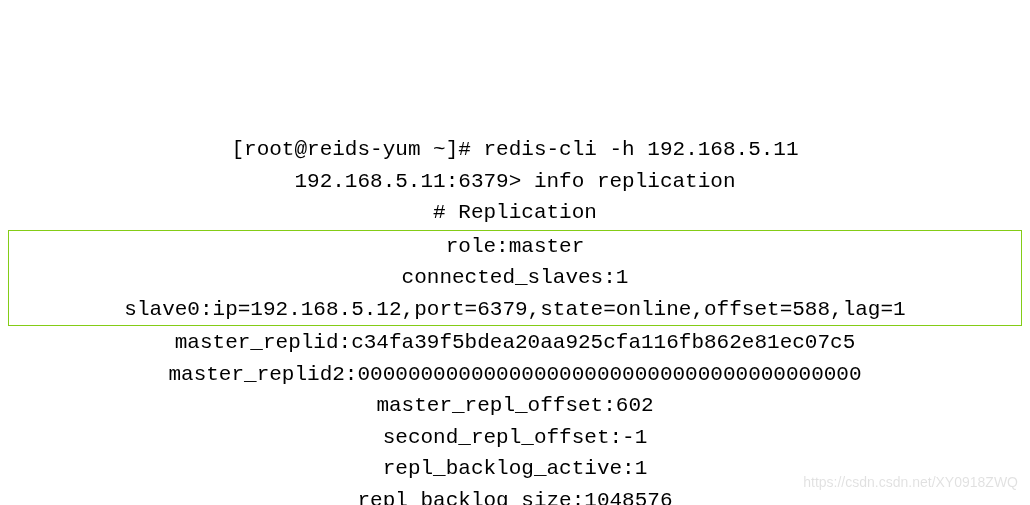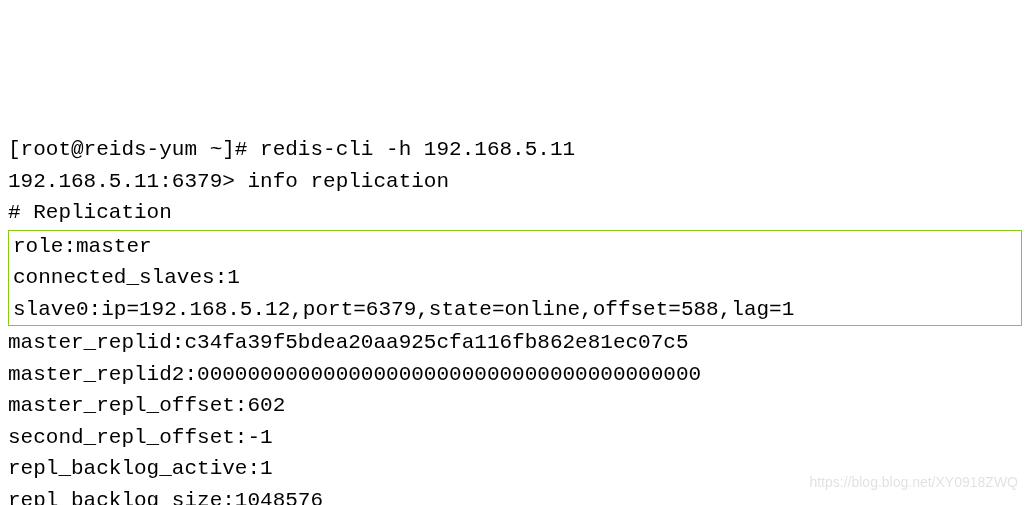--- a/index.html
+++ b/index.html
@@ -9,20 +9,21 @@
       font-family: 'Courier New', Consolas, monospace;
       font-size: 21px;
       line-height: 1.5;
       color: #000000;
       width: 1030px;
       box-sizing: border-box;
       white-space: pre;
     }
     .line {
       display: block;
+      text-align: center;
     }
     .highlight-box {
       border: 1px solid #84cc16;
       padding: 0 4px;
       margin: 1px 0;
       display: block;
     }
     .watermark {
       position: fixed;
       bottom: 12px;
@@ -32,16 +33,16 @@
       color: rgba(0,0,0,0.12);
     }
   </style>
 </head>
 <body>
 
 
 
 <span class="line">[root@reids-yum ~]# redis-cli -h 192.168.5.11</span><span class="line">192.168.5.11:6379&gt; info replication</span><span class="line"># Replication</span><span class="highlight-box"><span class="line">role:master</span><span class="line">connected_slaves:1</span><span class="line">slave0:ip=192.168.5.12,port=6379,state=online,offset=588,lag=1</span></span><span class="line">master_replid:c34fa39f5bdea20aa925cfa116fb862e81ec07c5</span><span class="line">master_replid2:0000000000000000000000000000000000000000</span><span class="line">master_repl_offset:602</span><span class="line">second_repl_offset:-1</span><span class="line">repl_backlog_active:1</span><span class="line">repl_backlog_size:1048576</span>
 
-<div class="watermark">https://blog.blog.net/XY0918ZWQ</div>
+<div class="watermark">https://csdn.csdn.net/XY0918ZWQ</div>
 
 
 
 
 </body></html>

